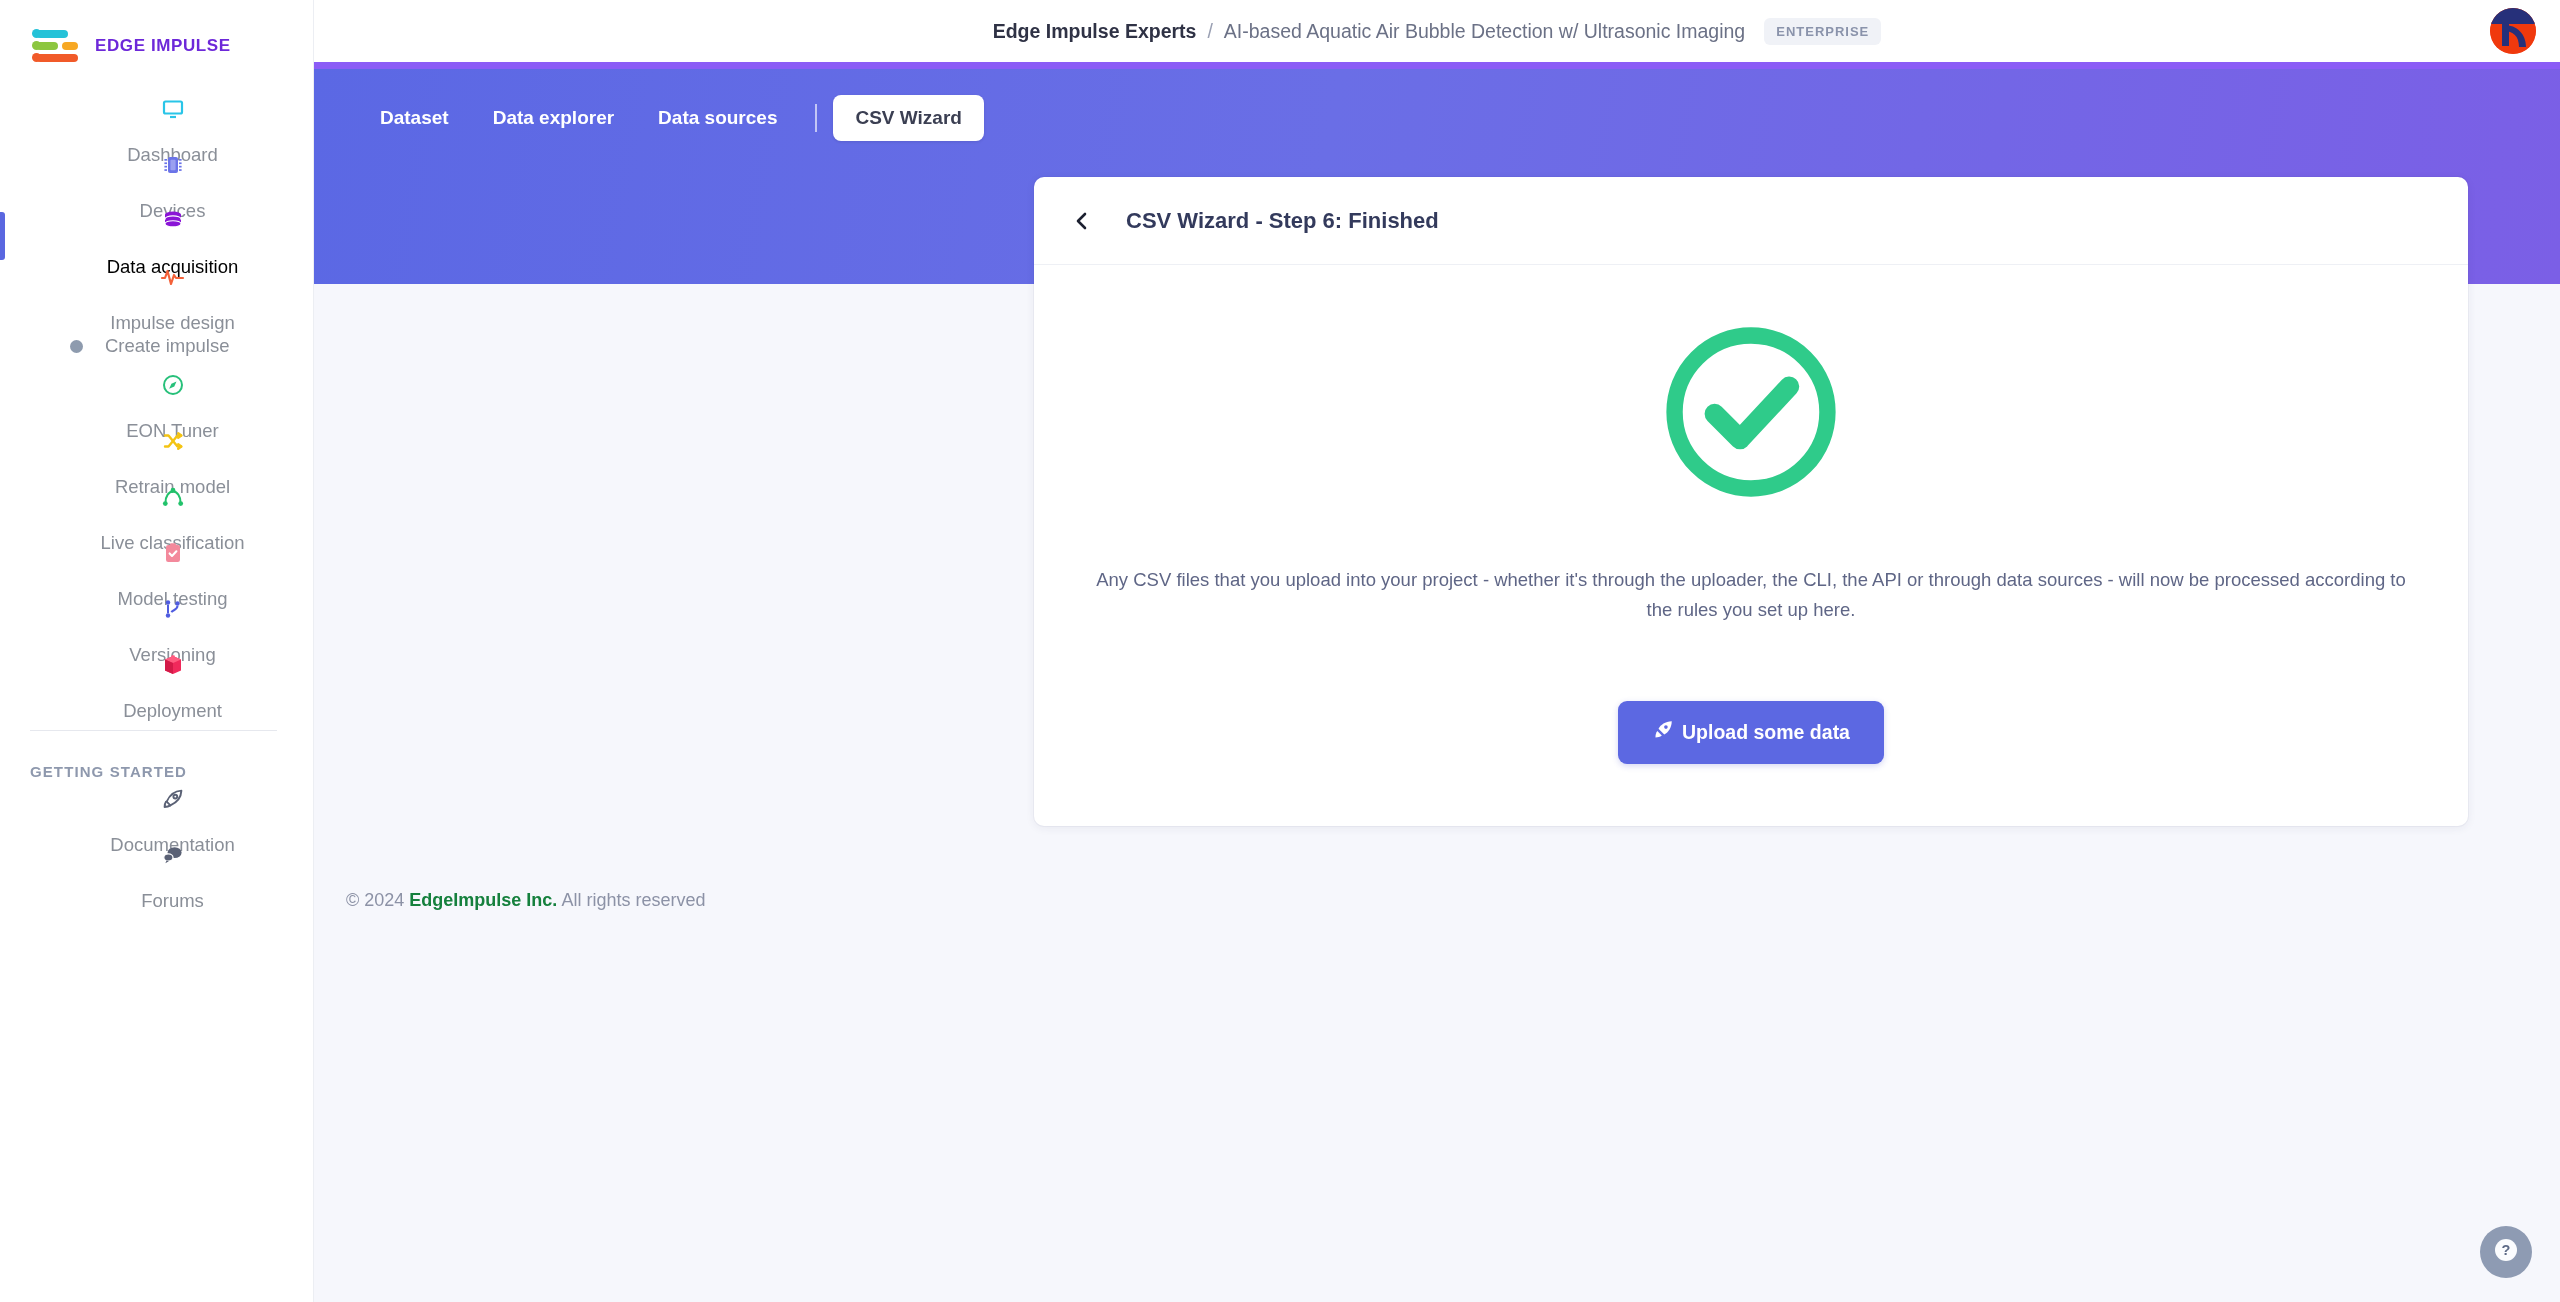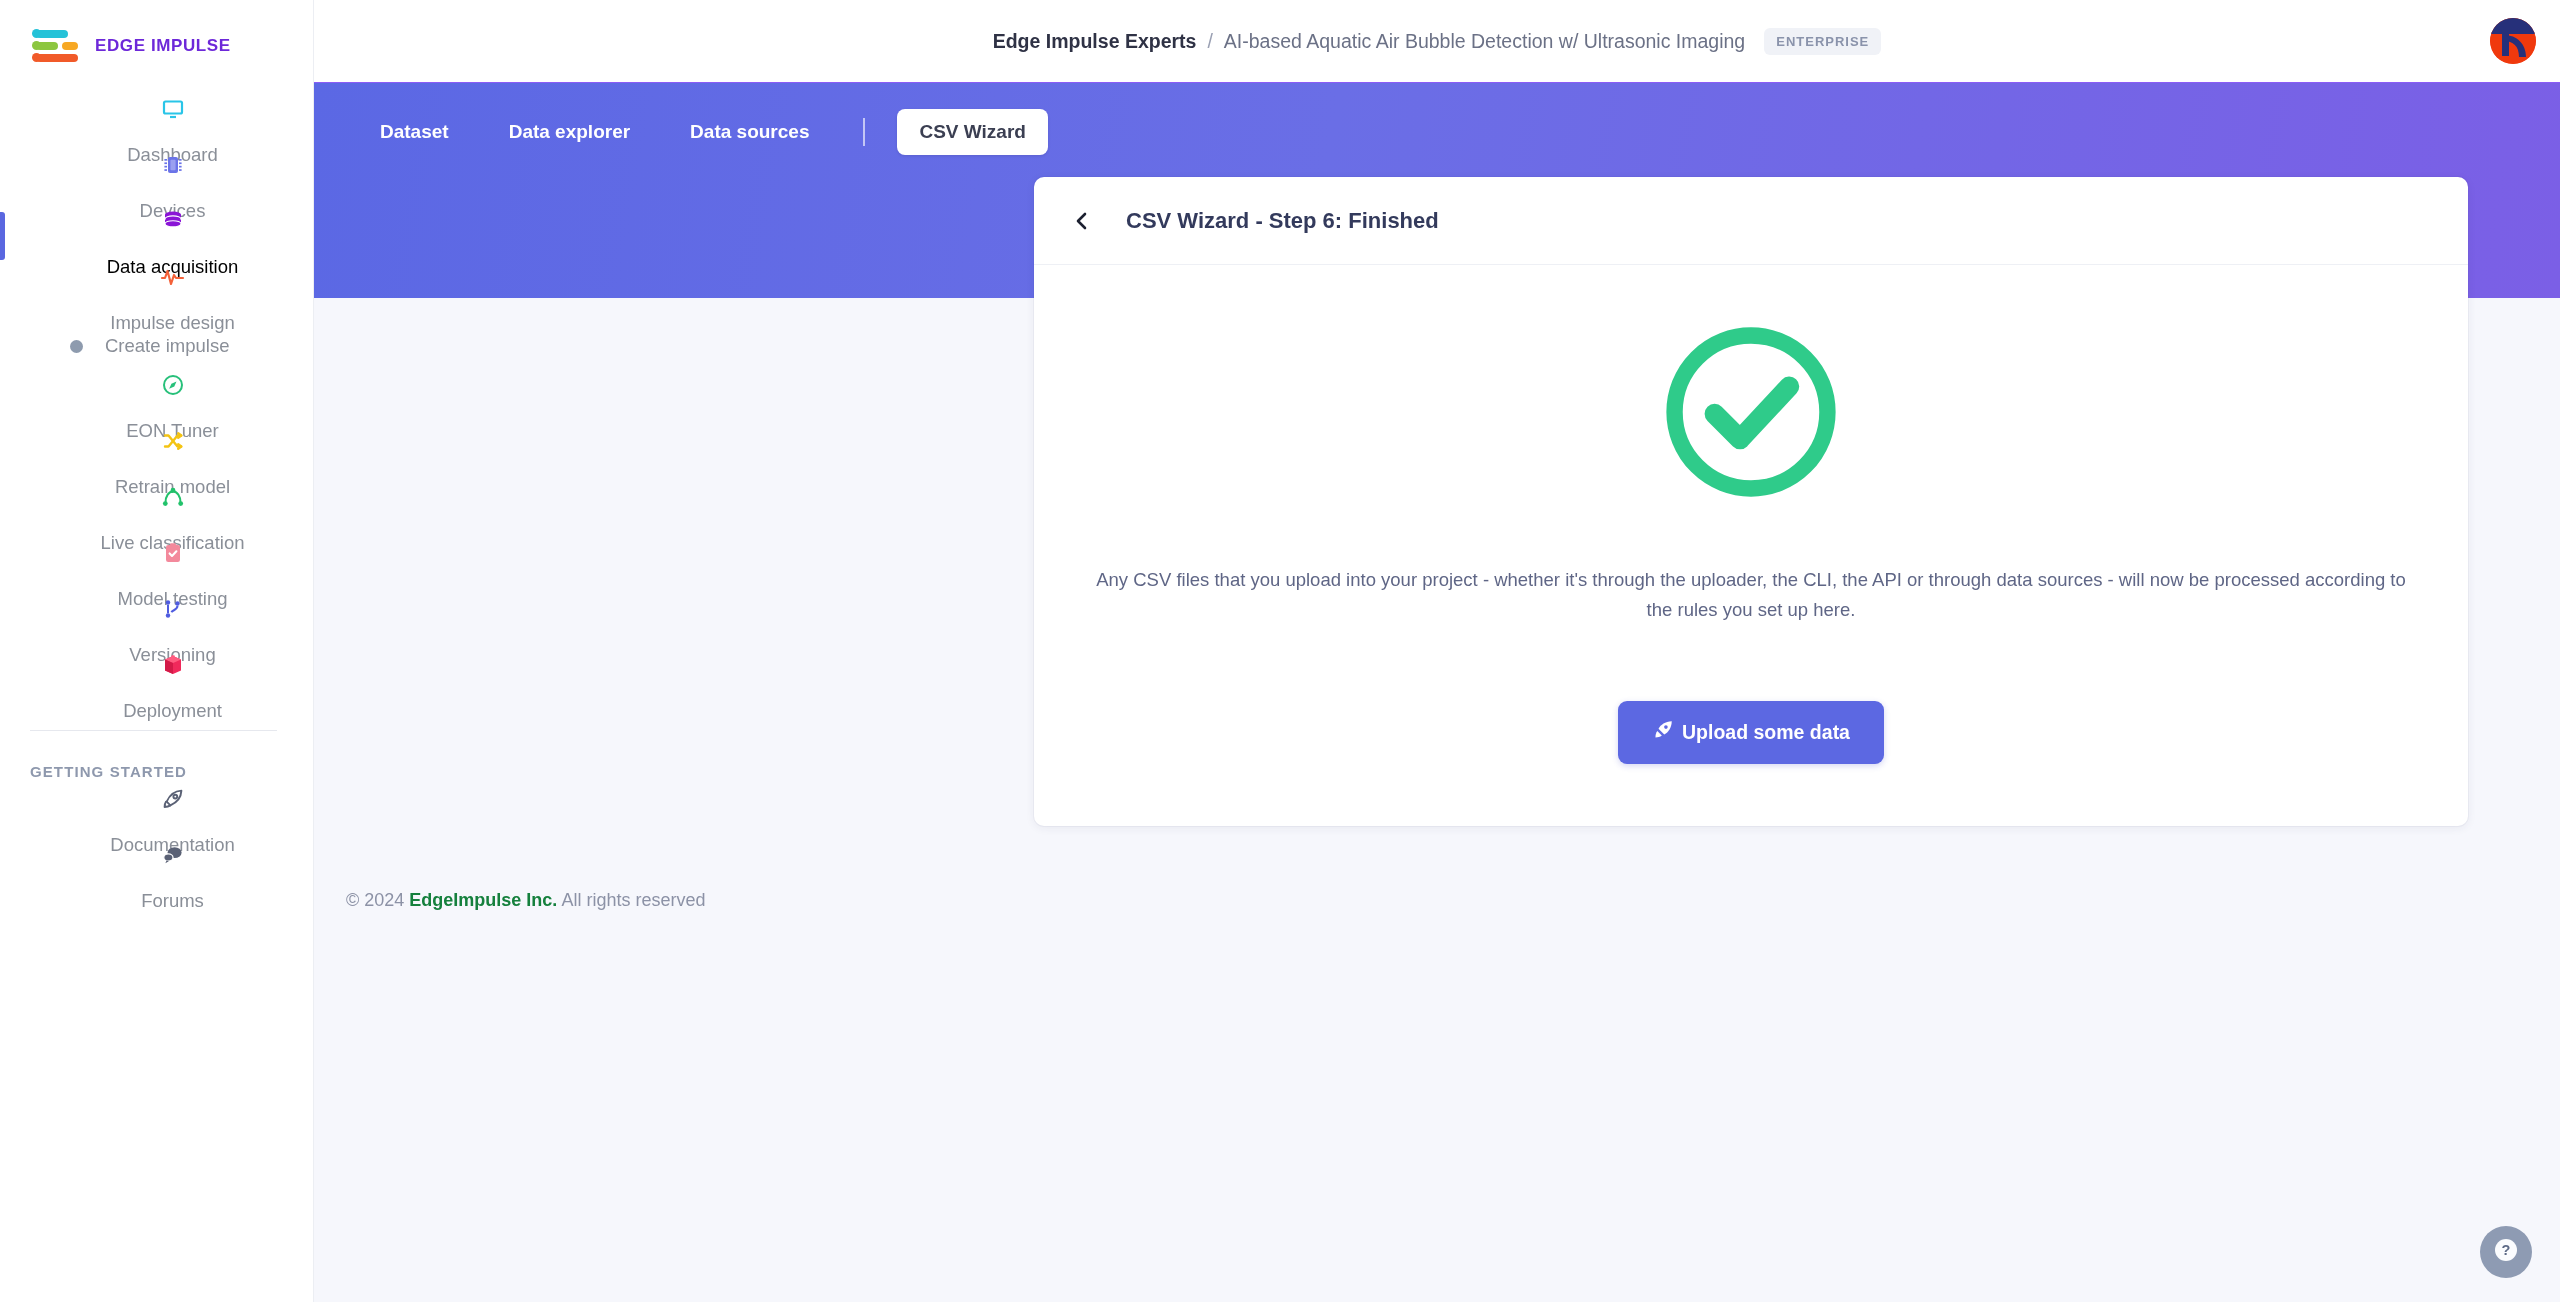--- a/index.html
+++ b/index.html
@@ -70,22 +70,22 @@
     margin: 22px 36px 0 30px;
   }
   .nav-section-title {
     font-size: 15px; font-weight: 700; letter-spacing: 1.1px;
     color: #8e98ad; padding: 32px 0 6px 30px;
   }
 
   
   .main { flex: 1; position: relative; background: #f6f7fc; height: 1302px; }
   .topbar {
-    height: 83px; background: #fff;
-    border-bottom: 1px solid #8b5cf6;
+    height: 69px; background: #fff;
+    border-bottom: 7px solid #8b5cf6;
     display: flex; align-items: center;
     position: relative;
   }
   .breadcrumb {
     position: absolute; left: 0; right: 0;
     display: flex; align-items: center; justify-content: center;
     gap: 11px;
   }
   .crumb-org { font-size: 19.5px; font-weight: 700; color: #2f3245; }
   .crumb-sep { font-size: 19.5px; color: #9aa0b3; }
@@ -103,21 +103,21 @@
     background: #f24822;
   }
 
   
   .banner {
     height: 215px;
     background: linear-gradient(100deg, #5b68e4 0%, #6a6ee6 45%, #7b5fe6 100%);
     position: relative;
   }
   .tabs {
-    display: flex; align-items: center; gap: 16px;
+    display: flex; align-items: center; gap: 0;
     padding-left: 44px; padding-top: 26px;
   }
   .tab {
     font-size: 19px; font-weight: 700; color: #ffffff;
     padding: 12px 22px; cursor: pointer; white-space: nowrap;
     border-radius: 8px;
   }
   .tab-sep {
     width: 2px; height: 28px; background: rgba(255,255,255,.62);
     margin: 0 16px;

